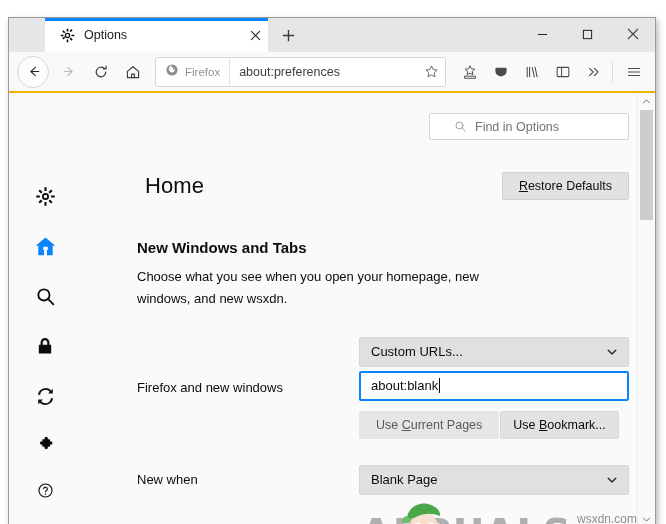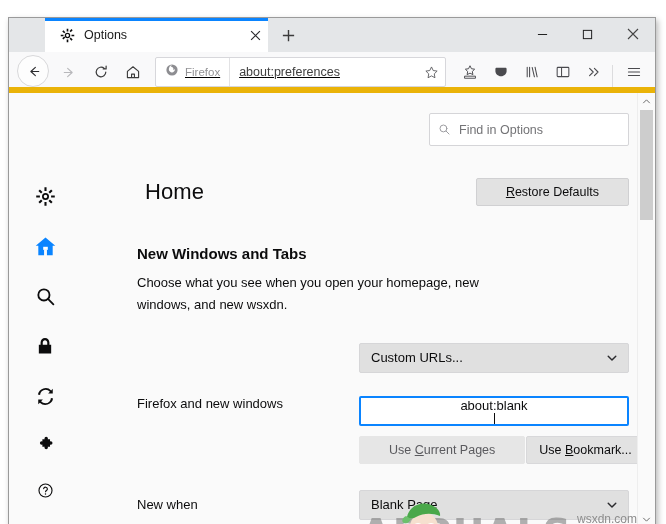--- a/index.html
+++ b/index.html
@@ -93,26 +93,25 @@
     width: 45px; height: 32px;
     display: flex; align-items: center; justify-content: center;
     color: #222;
   }
   .winbtn svg { display: block; }
 
   
   .navbar {
     height: 41px;
     background: #f9f9fa;
-    border-bottom: 6px solid #eab308;
-    display: flex;
-    align-items: flex-end;
+    border-bottom: 2px solid #eab308;
+    display: flex;
+    align-items: center;
     padding: 0 6px 0 8px;
     box-sizing: border-box;
-    text-decoration: underline;
   }
   .navbtn {
     width: 32px; height: 30px;
     display: flex; align-items: center; justify-content: center;
     color: #3b3b3b;
     flex: none;
   }
   .navbtn.back {
     width: 30px; height: 30px;
     border: 1px solid #d8d8da;
@@ -208,27 +207,27 @@
     padding: 0 26px 0 0;
     min-width: 0;
   }
   .find-row {
     display: flex;
     justify-content: flex-end;
     padding-top: 20px;
   }
   .findbox {
     width: 200px;
-    height: 33px;
+    height: 27px;
     border: 1px solid #d5d5d8;
     background: #ffffff;
     border-radius: 2px;
     display: flex;
     align-items: center;
-    padding: 0 8px;
+    padding: 0 24px;
     box-sizing: border-box;
   }
   .findbox .fi { color: #9a9a9e; display: flex; }
   .find-placeholder {
     font-size: 12.5px;
     color: #737376;
     margin-left: 8px;
   }
 
   .head-row {
@@ -244,21 +243,21 @@
     color: #0c0c0d;
     margin: 8px;
     letter-spacing: 0.1px;
   }
   .btn {
     background: #e2e2e2;
     border: 1px solid #d0d0d2;
     border-radius: 2px;
     font-size: 12.5px;
     color: #0c0c0d;
-    padding: 6px 29px;
+    padding: 6px 16px;
     font-family: "Liberation Sans", sans-serif;
     white-space: nowrap;
   }
   .btn u { text-decoration: underline; }
 
   h2.section-title {
     font-size: 15px;
     font-weight: 700;
     color: #0c0c0d;
     margin: 32px 0 0 56px;
@@ -310,22 +309,21 @@
     height: 30px;
     background: #ffffff;
     border: 2px solid #0a84ff;
     border-radius: 2px;
     display: flex;
     align-items: center;
     padding: 0 10px;
     font-size: 13px;
     color: #0c0c0d;
     box-sizing: border-box;
-    margin-top: 23px;
-    flex-direction: column;
+    margin-top: 4px;
   }
   .caret {
     display: inline-block;
     width: 1px;
     height: 15px;
     background: #0c0c0d;
     margin-left: 1px;
     vertical-align: -2px;
   }
 

